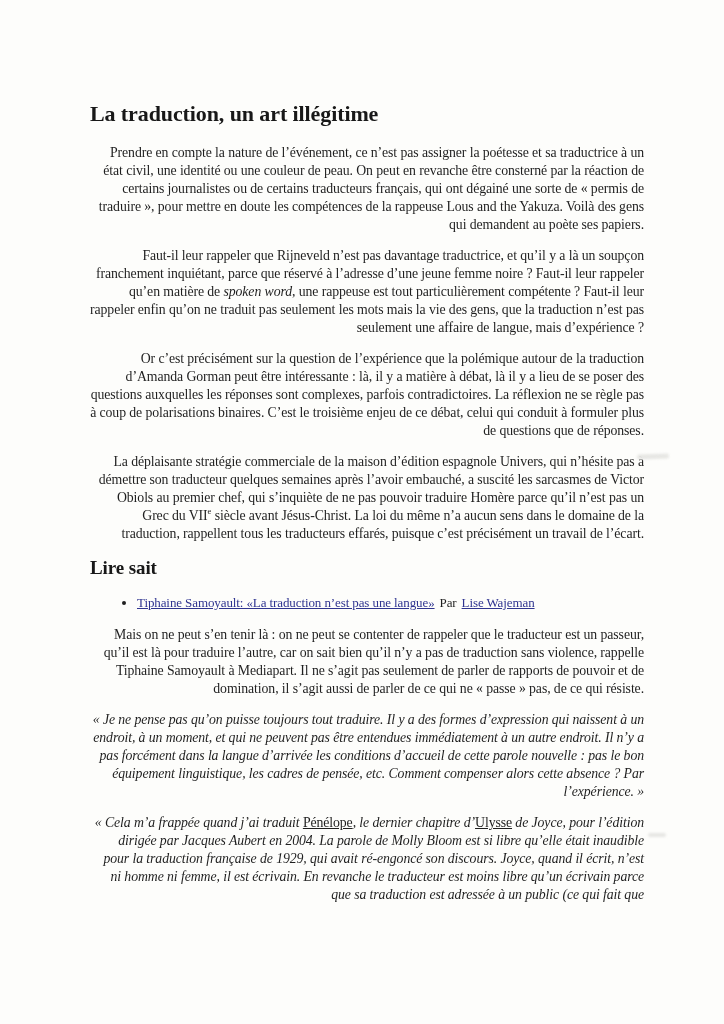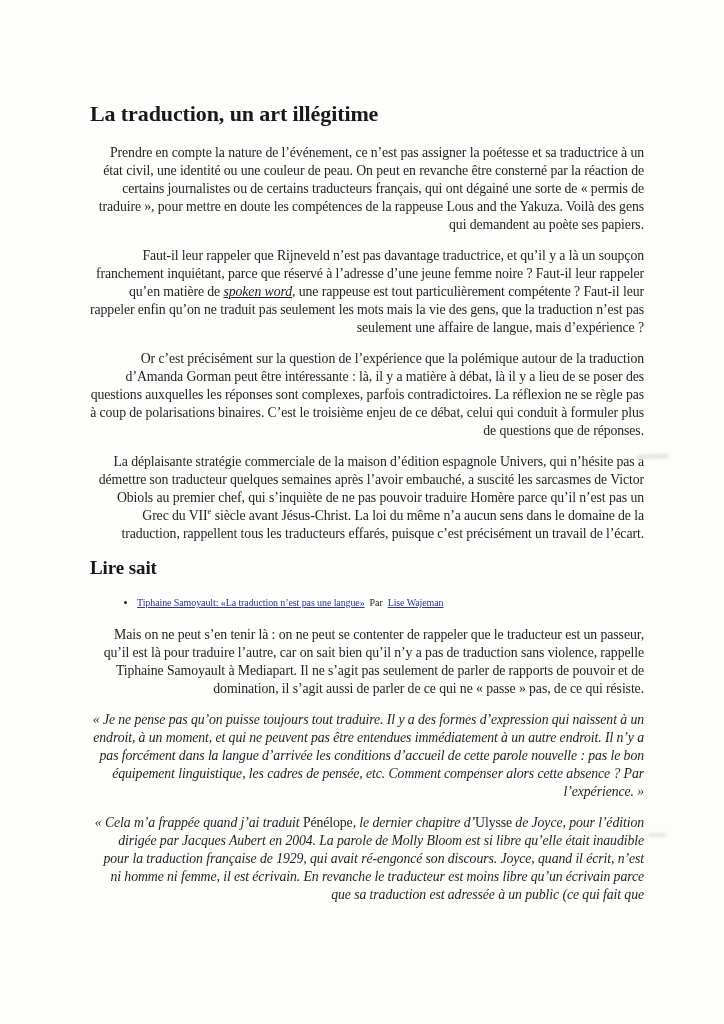--- a/index.html
+++ b/index.html
@@ -39,37 +39,37 @@
     font-weight: bold;
     margin: 2px 0 15px 0;
     color: #181818;
   }
   ul.related-list {
     margin: 0 0 14px 0;
     padding: 0 0 0 47px;
     list-style: disc outside;
   }
   ul.related-list li {
-    font-size: 10px;
+    font-size: 13px;
     line-height: 18px;
   }
   a.doc-link {
     color: var(--link-color, #2f3490);
     text-decoration: underline;
     cursor: pointer;
   }
   .byline-prefix {
     margin: 0 5px 0 5px;
     color: #1f1f1f;
   }
   p.quote {
     font-style: italic;
   }
-  .seg-italic { font-style: italic; text-decoration: underline; }
-  .seg-roman  { font-style: normal; }
+  .seg-italic { font-style: italic; }
+  .seg-roman  { font-style: normal; text-decoration: underline; }
   sup.seg-sup {
     font-size: 0.62em;
     vertical-align: super;
     line-height: 0;
   }
   .smudge {
     position: absolute;
     background: #e7e7e4;
     border-radius: 3px;
     filter: blur(1px);

